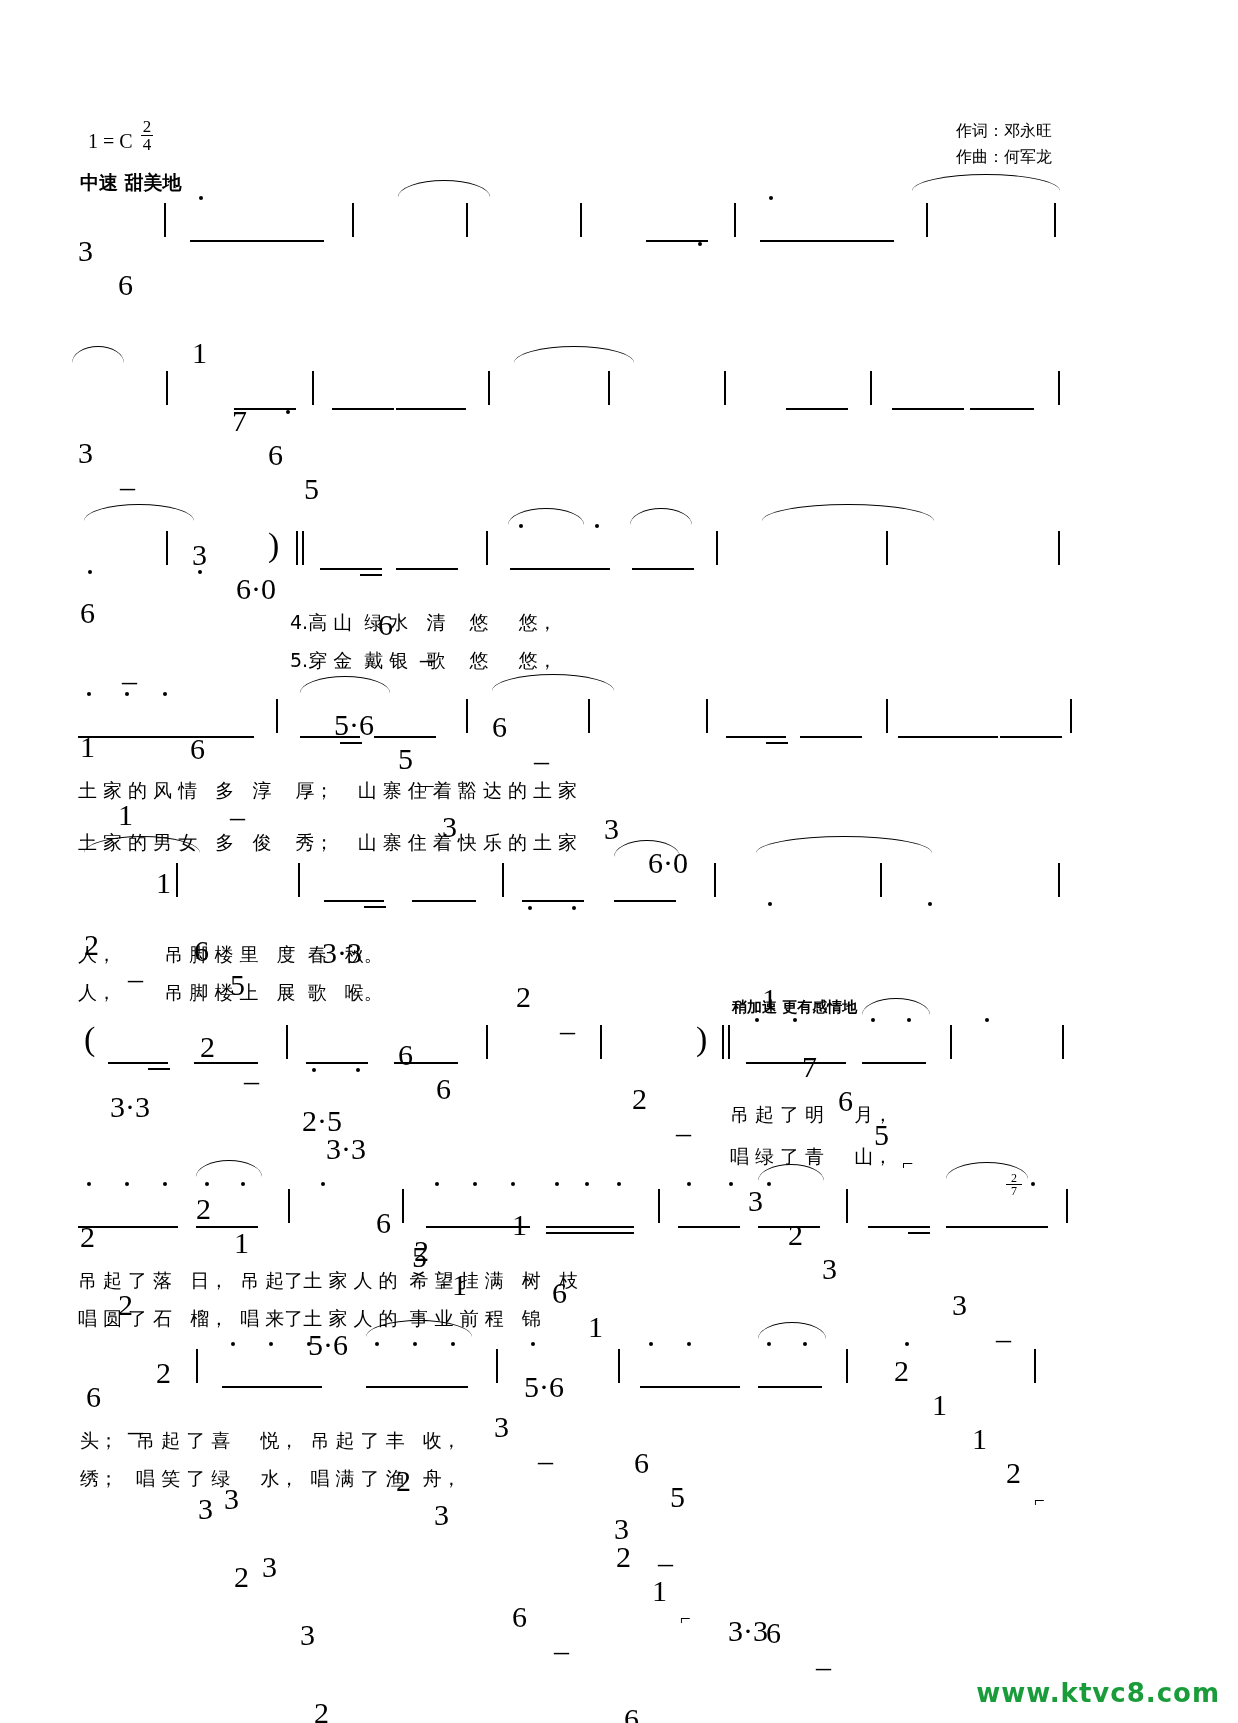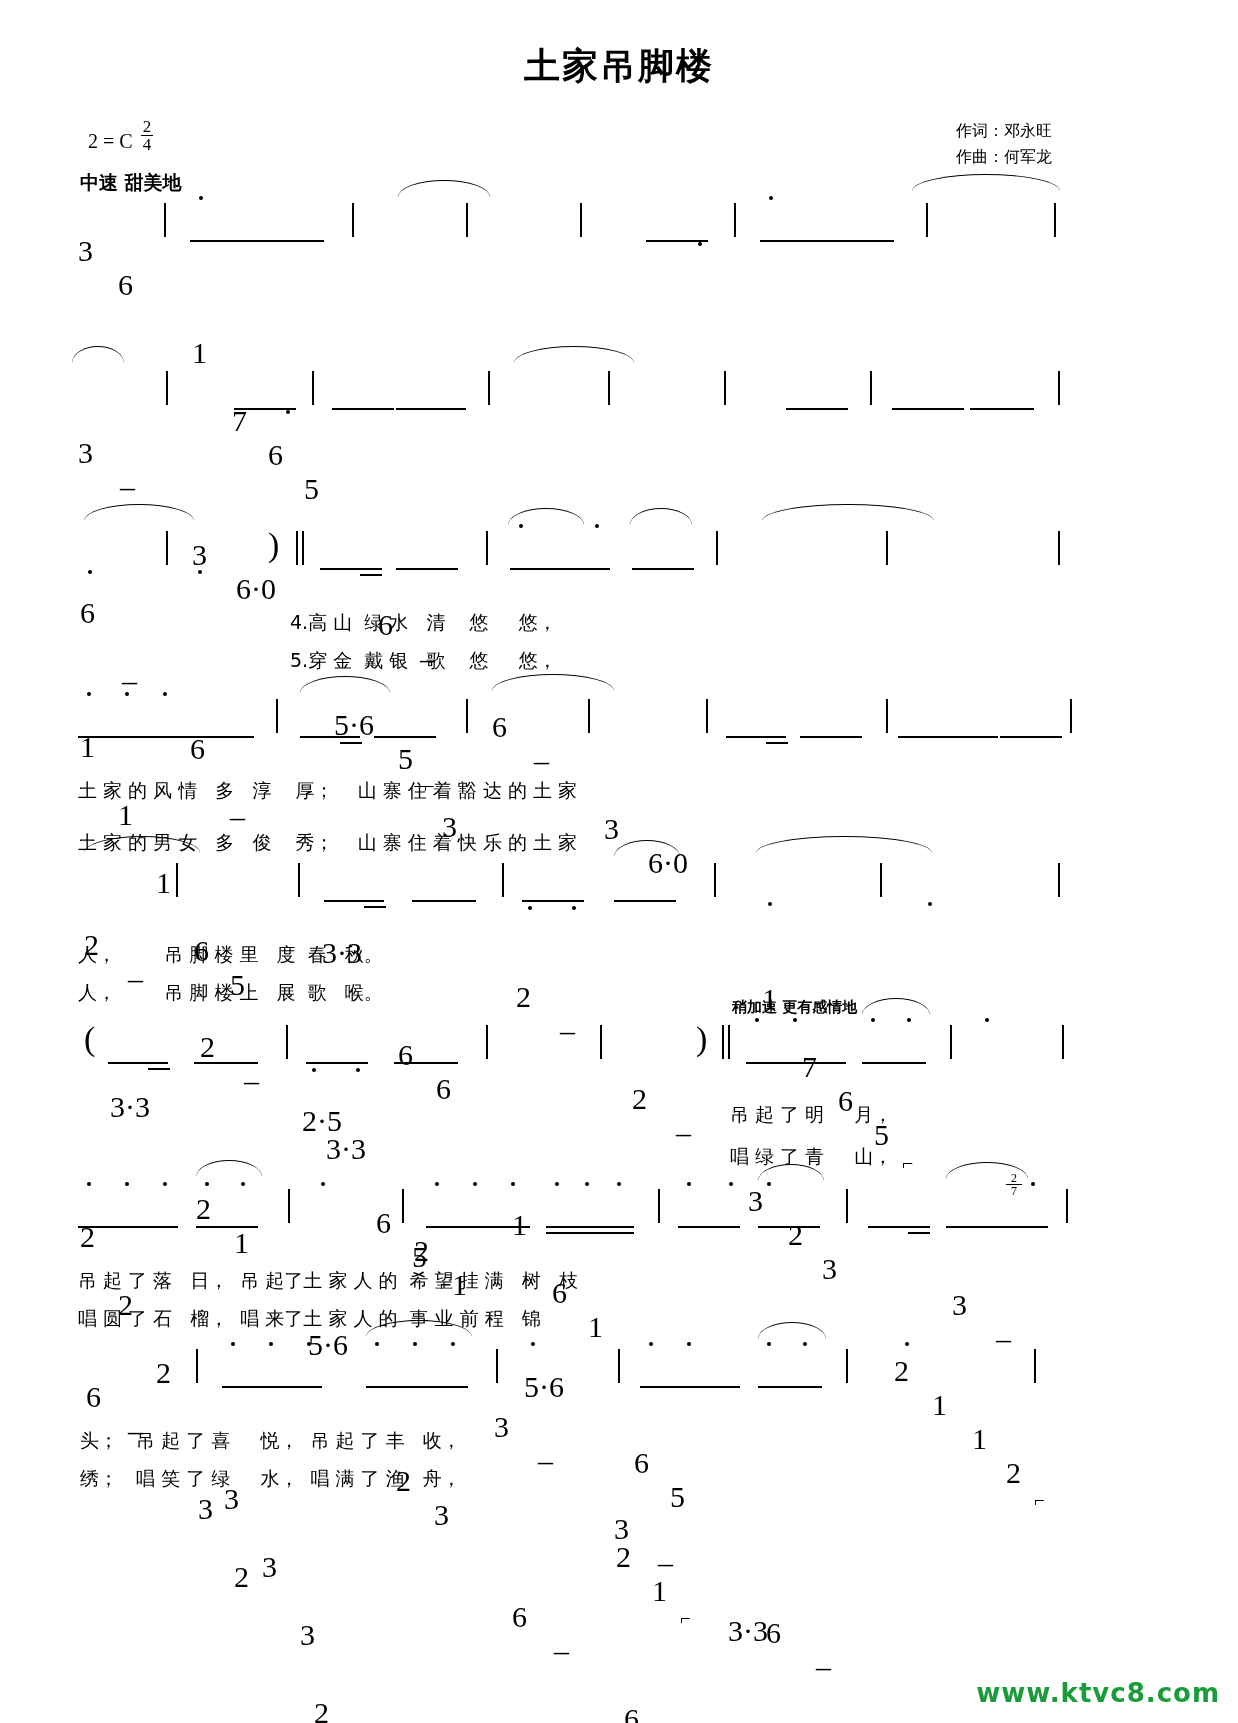--- a/index.html
+++ b/index.html
@@ -179,24 +179,23 @@
     text-align: center;
     line-height: 1.0;
   }
   .tuplet .tn { display:block; border-bottom: 1.2px solid #000; }
 </style>
 </head>
 <body>
 
 <div class="sheet">
 
-  <div class="title">土家吊脚楼</div>
 
   <div class="keysig">
-    <span>2 = C</span><span class="frac"><span class="num">2</span><span class="den">4</span></span>
+    <span>1 = C</span><span class="frac"><span class="num">2</span><span class="den">4</span></span>
   </div>
 
   <div class="tempo">中速 甜美地</div>
 
   <div class="credits">
     <div>作词：邓永旺</div>
     <div>作曲：何军龙</div>
   </div>
 
   <div class="row" style="top:200px;">

